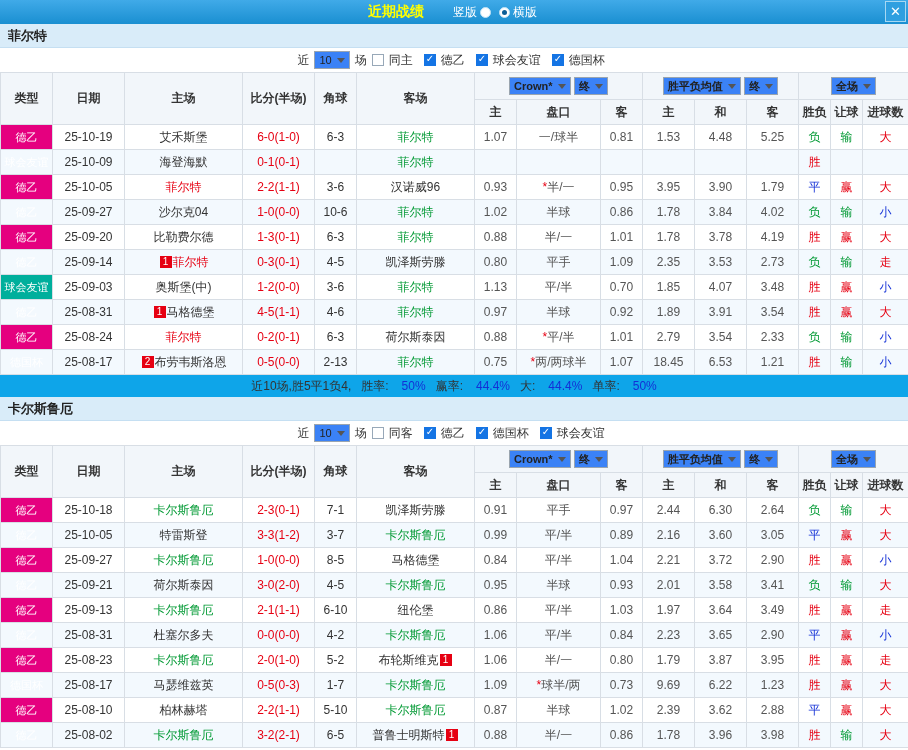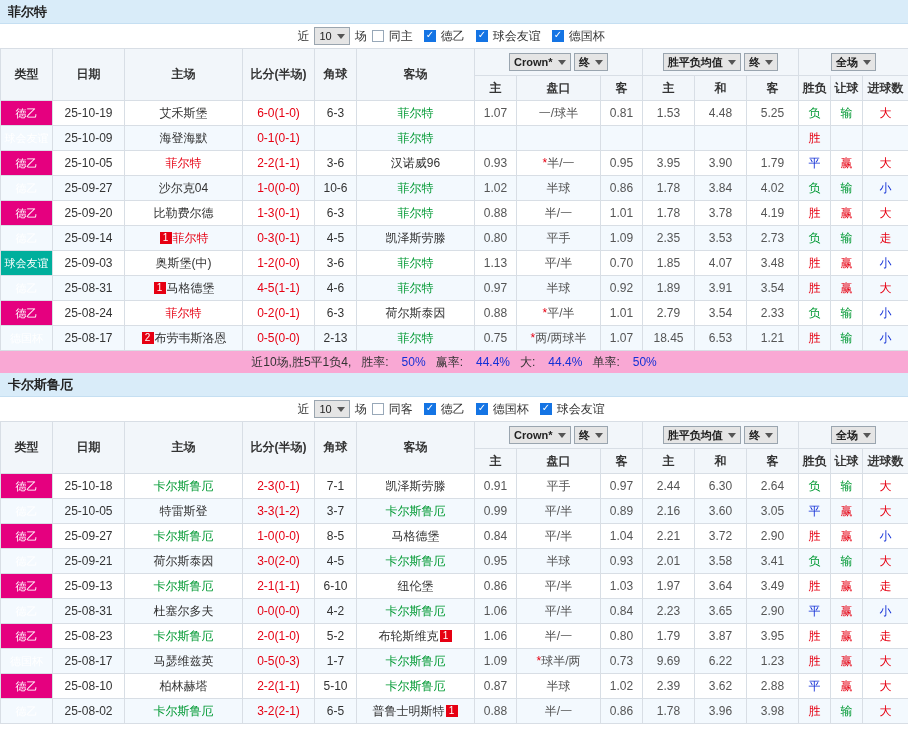--- a/index.html
+++ b/index.html
@@ -27,21 +27,21 @@
   
   .filterbar{height:24px;display:flex;align-items:center;justify-content:center;
              gap:5px;background:#fff}
   .cb{width:12px;height:12px;border:1px solid #98a8b8;background:#fff;display:inline-block;
       position:relative;vertical-align:-2px;cursor:pointer}
   .cb.on{background:#1474e4;border-color:#1474e4}
   .cb.on::after{content:"✓";position:absolute;left:1px;top:-2px;color:#fff;font-size:10px;font-weight:bold}
   .cb-label{margin-right:6px}
 
   
-  .sel{display:inline-flex;align-items:center;border:1px solid #9aa5af;background:#e5e5e5;
+  .sel{display:inline-flex;align-items:center;border:1px solid #9aa5af;background:#3b82f6;
        height:18px;padding:0 4px;font-size:11px;color:#222;cursor:pointer;white-space:nowrap}
   .sel .ar{width:0;height:0;border:4px solid transparent;border-top:5px solid #555;
        margin-left:5px;margin-top:5px}
 
   
   table{width:908px;border-collapse:collapse;table-layout:fixed}
   th,td{border:1px solid #d8dee5;text-align:center;padding:0 2px;height:25px;
         overflow:hidden;white-space:nowrap}
   thead th{background:#f2f6fa;font-weight:bold;color:#333}
   thead tr.selrow th{height:27px}
@@ -55,28 +55,36 @@
   .c-r{color:#e60012}
   .c-g{color:#009933}
   .c-b{color:#1330d6}
   .c-k{color:#333}
   .star{color:#e60012}
   .badge{display:inline-block;background:#e60012;color:#fff;font-size:10px;width:12px;
          height:12px;line-height:12px;text-align:center;margin:0 1px;vertical-align:1px}
 
   
   .summary{height:22px;display:flex;align-items:center;justify-content:center;gap:10px;
-           background:#f9a8d4;color:#333}
+           background:#0ea5e9;color:#333}
   .summary .v{color:#1330d6;margin-left:13px}
 </style>
 </head>
 <body>
 
 <div class="app">
 
+  <div class="titlebar">
+    <span class="tb-title">近期战绩</span>
+    <span class="mode-label">竖版</span>
+    <span class="radio"></span>
+    <span class="radio on" style="margin-left:8px"></span>
+    <span class="mode-label">横版</span>
+    <span class="closebtn">✕</span>
+  </div>
 
   <div class="teambar">
     <span>菲尔特</span>
   </div>
 
   <div class="filterbar">
     <span>近</span>
     <span class="sel">
         <span>10</span>
         <span class="ar"></span>

